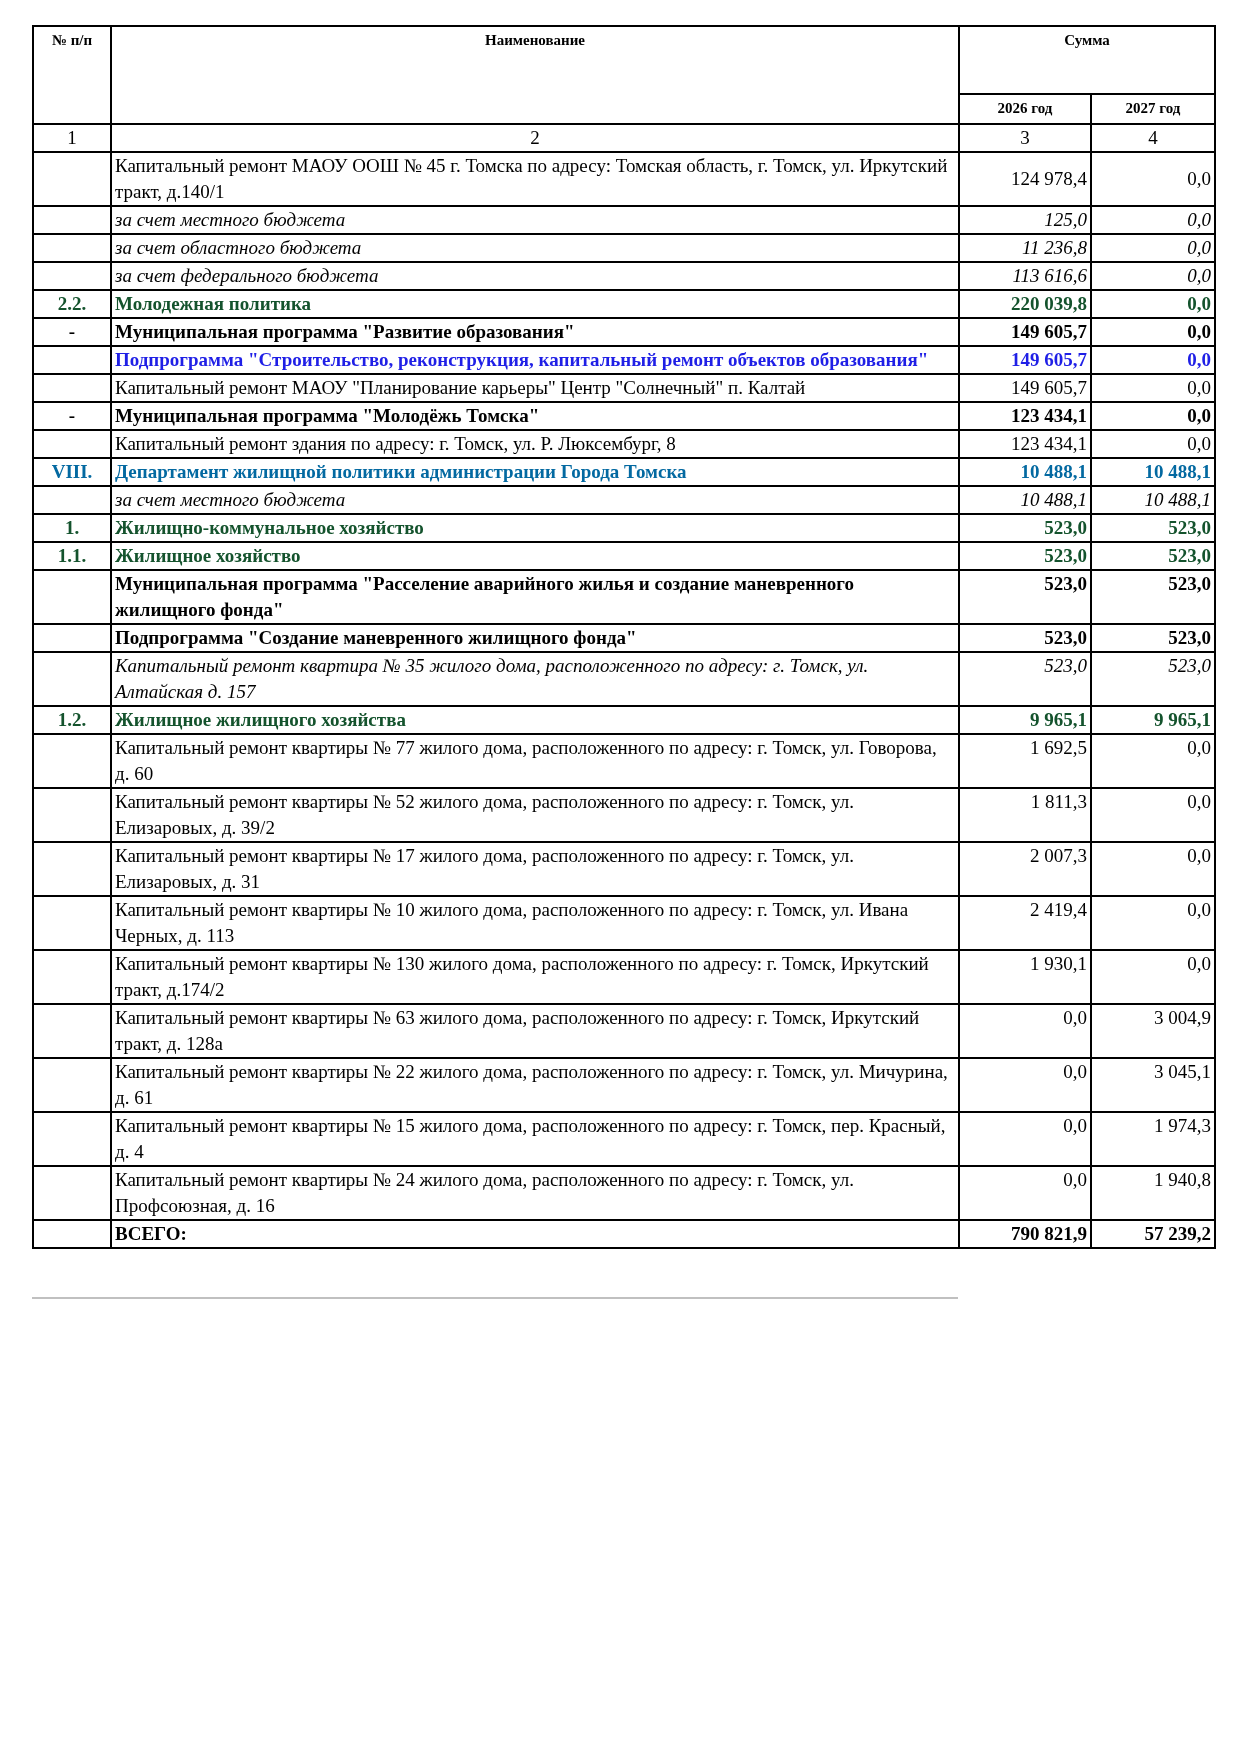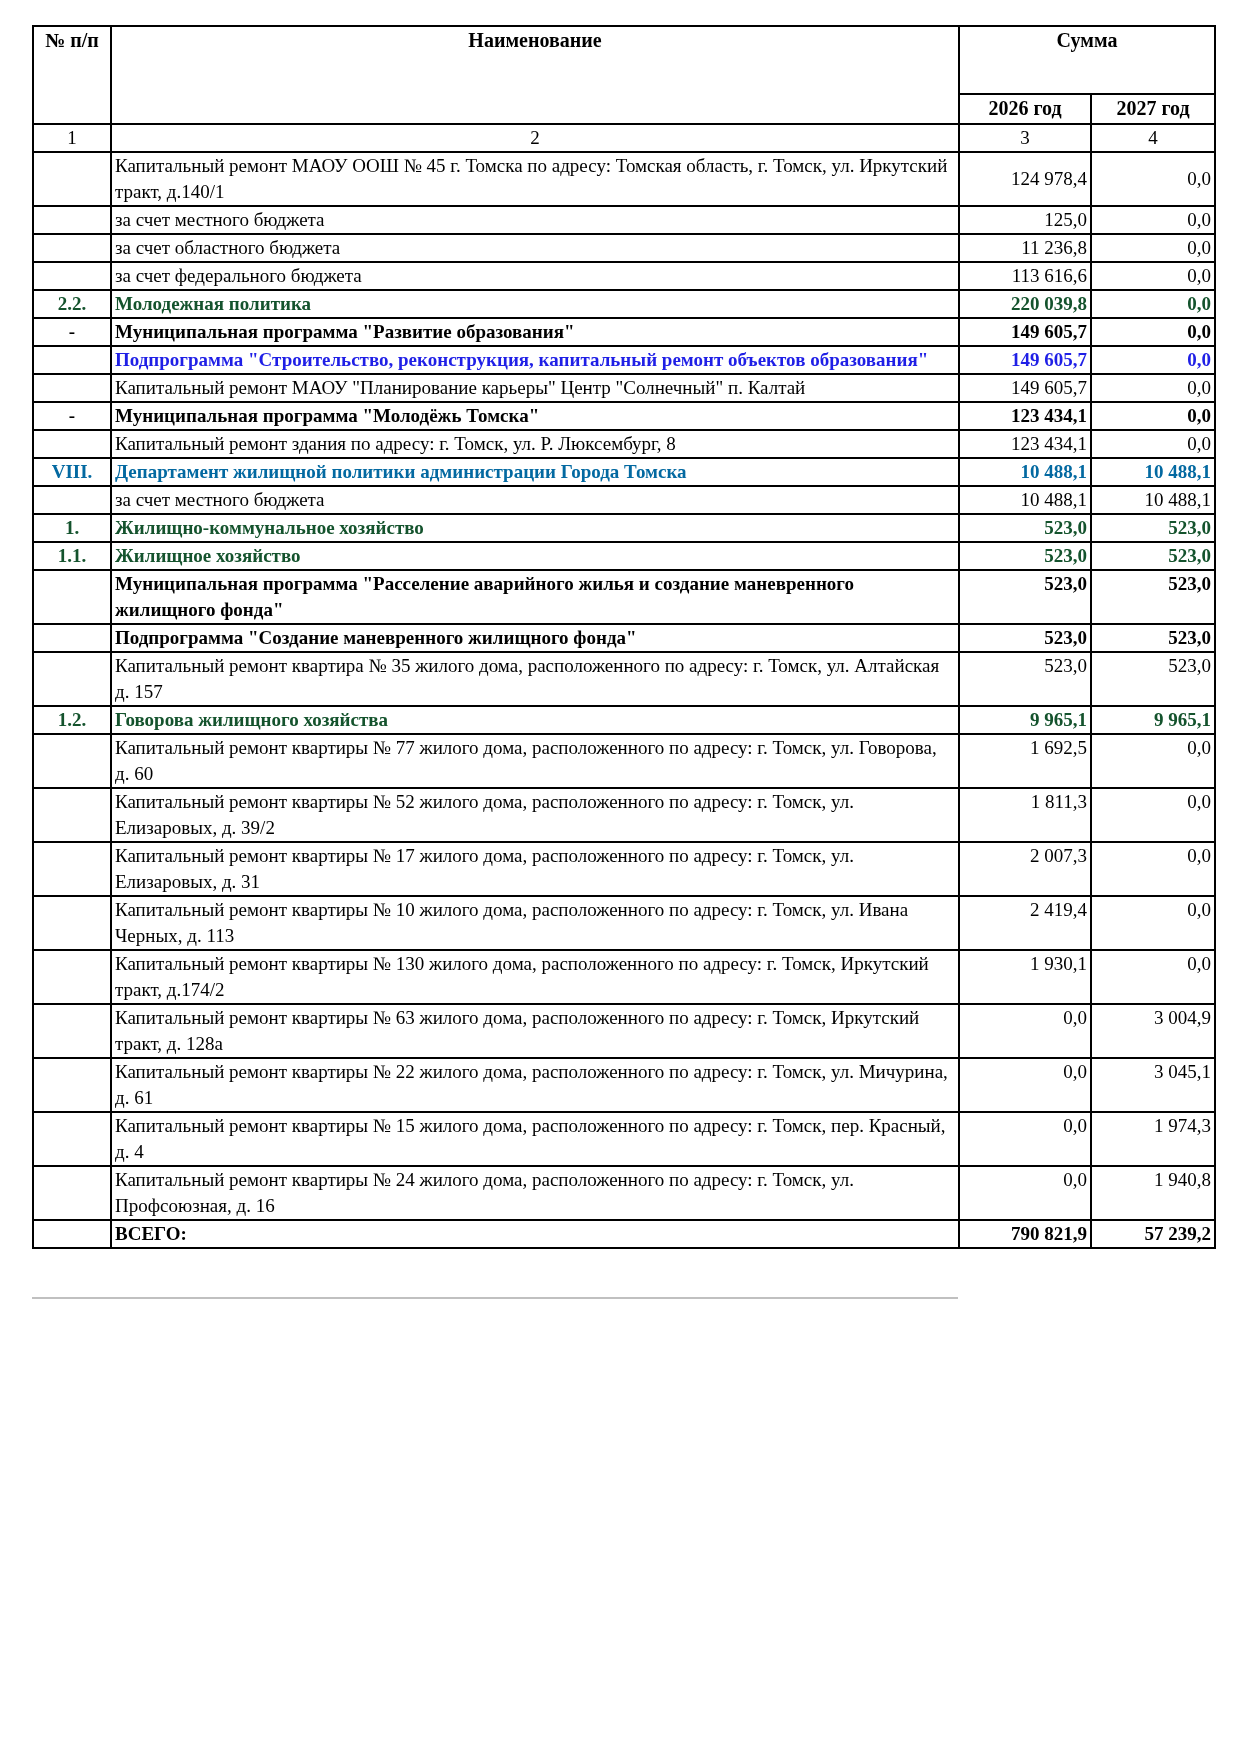--- a/index.html
+++ b/index.html
@@ -9,30 +9,30 @@
     width: 1182px; border-collapse: collapse; table-layout: fixed;
     font-size: 19px; line-height: 26px;
   }
   table.budget td, table.budget th {
     border: 2px solid #000; padding: 0 3px; vertical-align: top;
   }
   col.c1 { width: 78px; }
   col.c2 { width: 848px; }
   col.c3 { width: 132px; }
   col.c4 { width: 124px; }
-  th { font-weight: bold; font-size: 20px; }
+  th { font-weight: bold; font-size: 15px; }
   th.hdr-main { height: 66px; vertical-align: middle; }
   th.hdr-sum { vertical-align: middle; height: 66px; }
   th.hdr-year { height: 28px; vertical-align: middle; }
   tr.idx td { text-align: center; height: 26px; }
   td.num { text-align: right; white-space: nowrap; margin-left: 8px; }
   td.no { text-align: center; }
   tr.mid td.num { vertical-align: middle; }
   .bold td { font-weight: bold; }
-  .italic td.name, .italic td.num { }
+  .italic td.name, .italic td.num { font-style: italic; }
   .navy td { color: #14532d; font-weight: bold; }
   .blue td { color: #1f1fe6; font-weight: bold; }
   .red td { color: #0369a1; font-weight: bold; }
   .separator {
     position: absolute; left: 32px; top: 1297px; width: 926px; height: 0;
     border-top: 2px solid #c0c0c0;
   }
 </style>
 </head>
 <body>
@@ -159,21 +159,21 @@
         <td class="num">523,0</td>
       </tr>
       <tr class="italic">
         <td class="no"></td>
         <td class="name">Капитальный ремонт квартира № 35 жилого дома, расположенного по адресу: г. Томск, ул. Алтайская д. 157</td>
         <td class="num">523,0</td>
         <td class="num">523,0</td>
       </tr>
       <tr class="navy">
         <td class="no">1.2.</td>
-        <td class="name">Говорова жилищного хозяйства</td>
+        <td class="name">Жилищное жилищного хозяйства</td>
         <td class="num">9 965,1</td>
         <td class="num">9 965,1</td>
       </tr>
       <tr class="plain">
         <td class="no"></td>
         <td class="name">Капитальный ремонт квартиры № 77 жилого дома, расположенного по адресу: г. Томск, ул. Говорова, д. 60</td>
         <td class="num">1 692,5</td>
         <td class="num">0,0</td>
       </tr>
       <tr class="plain">

